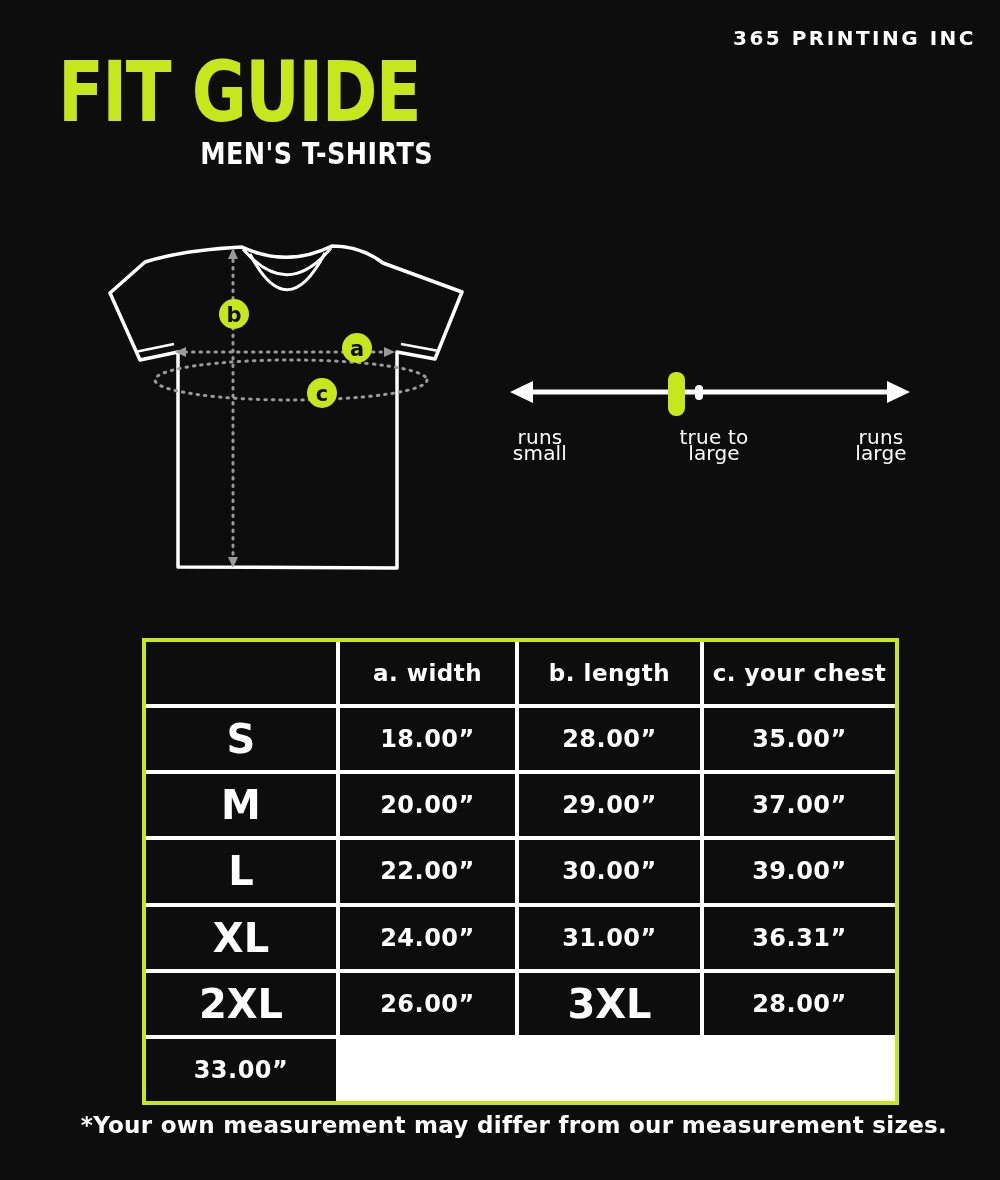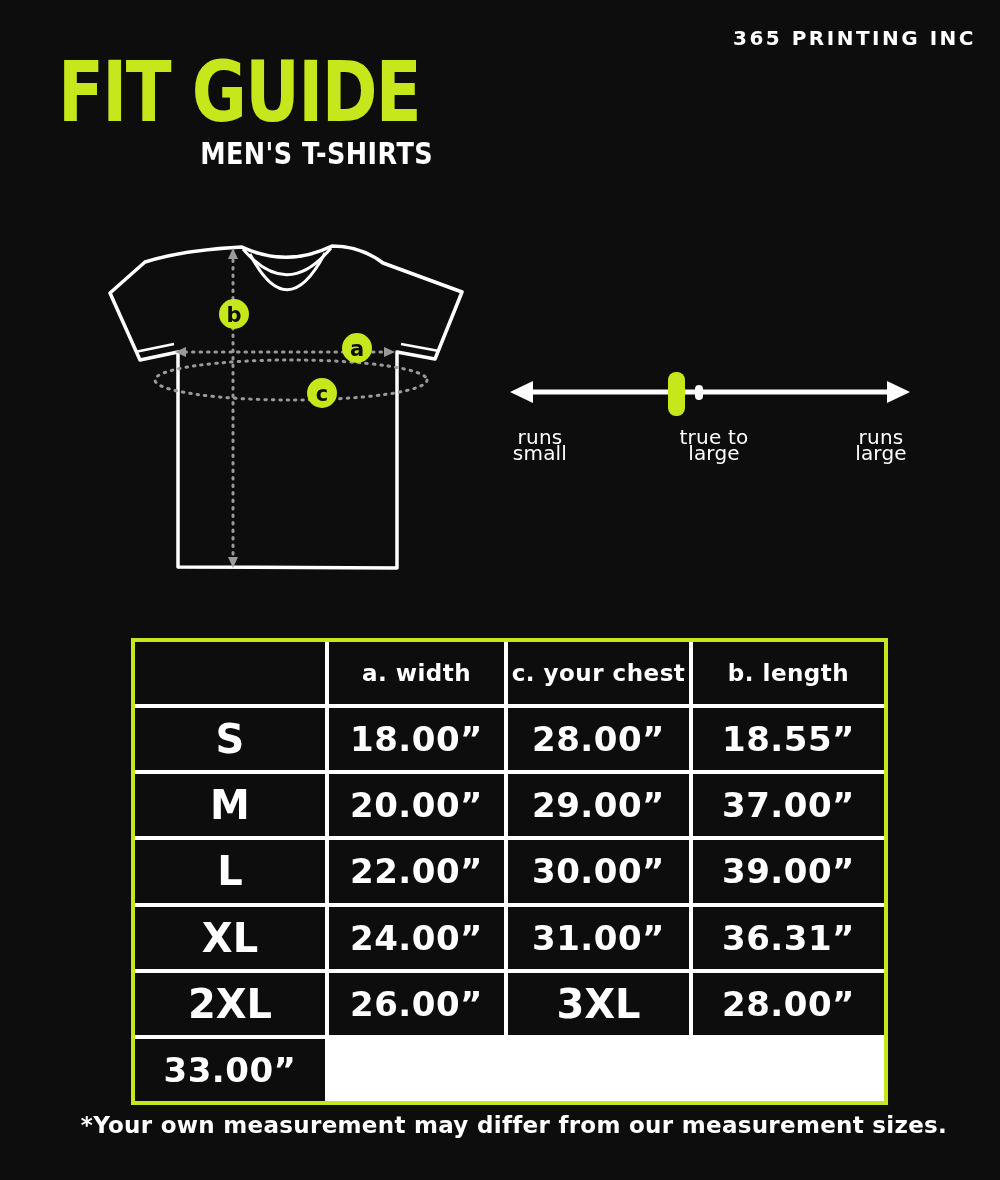--- a/index.html
+++ b/index.html
@@ -41,38 +41,38 @@
   .scale-svg{position:absolute;left:505px;top:365px;}
   .scale-label{
     position:absolute;top:429px;
     font-size:20px;font-weight:normal;line-height:16px;letter-spacing:0.2px;
     text-align:center;
   }
   .lbl-left{left:509px;width:62px;}
   .lbl-center{left:649px;width:130px;}
   .lbl-right{left:816px;width:130px;}
   .size-table{
-    position:absolute;left:131px;top:638px;
+    position:absolute;left:142px;top:638px;
     width:757px;height:467px;box-sizing:border-box;
     border:4px solid var(--accent);
     background:#ffffff;
     display:grid;
     grid-template-columns:190px 175px 181px 1fr;
     grid-template-rows:62px repeat(6,1fr);
     gap:4px;
     text-align:center;
   }
   .cell{
     background:var(--bg);
     display:flex;align-items:center;justify-content:center;
     color:var(--txt);
   }
   .th{font-size:23px;font-weight:bold;letter-spacing:0.5px;}
   .size{font-size:40px;font-weight:bold;}
-  .val{font-size:34px;font-weight:bold;letter-spacing:0.5px;}
+  .val{font-size:24px;font-weight:bold;letter-spacing:0.5px;}
   .footnote{
     position:absolute;left:16px;top:1112px;width:996px;
     text-align:center;
     font-size:23px;font-weight:bold;letter-spacing:0.3px;
   }
   .svg-marker-letter{
     font-family:"DejaVu Sans","Liberation Sans",sans-serif;
     font-size:21px;font-weight:bold;
   }
 </style>
@@ -138,27 +138,27 @@
   </div>
   <div class="scale-label lbl-right">
     <div>runs</div>
     <div>large</div>
   </div>
 
   <div class="size-table">
 
     <div class="cell th"></div>
     <div class="cell th">a. width</div>
+    <div class="cell th">b. length</div>
     <div class="cell th">c. your chest</div>
-    <div class="cell th">b. length</div>
 
     <div class="cell size">S</div>
     <div class="cell val">18.00”</div>
     <div class="cell val">28.00”</div>
-    <div class="cell val">18.55”</div>
+    <div class="cell val">35.00”</div>
 
     <div class="cell size">M</div>
     <div class="cell val">20.00”</div>
     <div class="cell val">29.00”</div>
     <div class="cell val">37.00”</div>
 
     <div class="cell size">L</div>
     <div class="cell val">22.00”</div>
     <div class="cell val">30.00”</div>
     <div class="cell val">39.00”</div>

